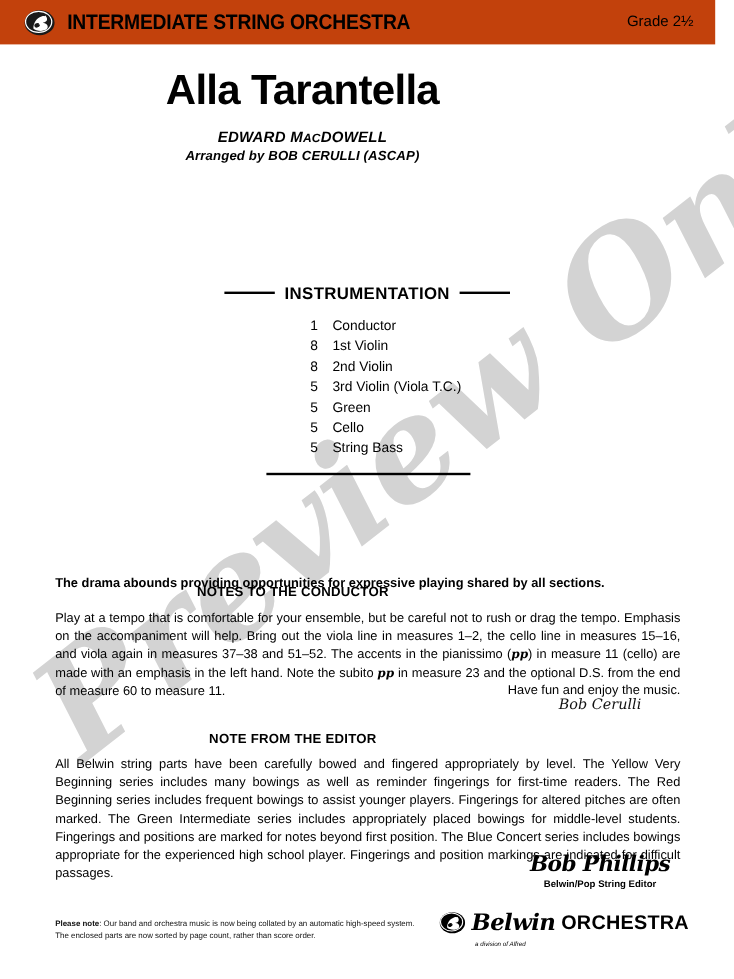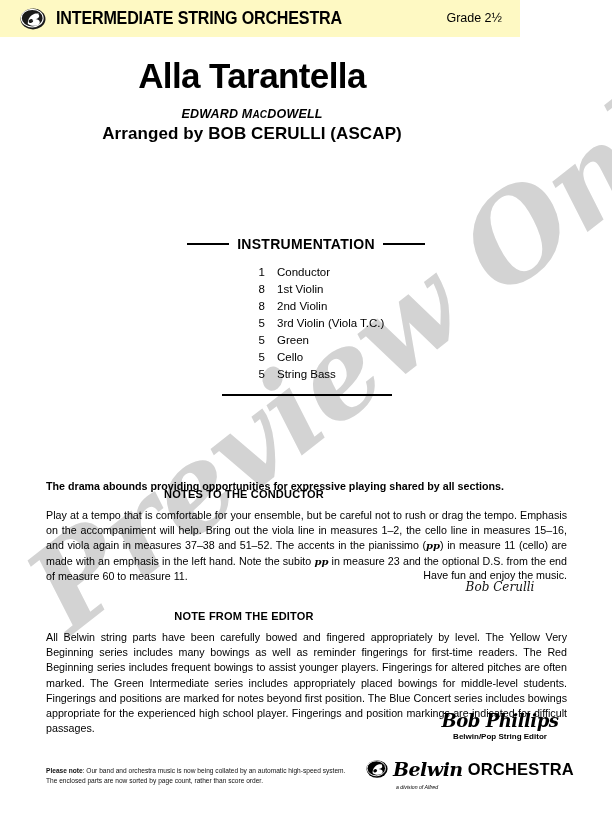--- a/index.html
+++ b/index.html
@@ -37,23 +37,23 @@
     white-space: nowrap;
     z-index: 0;
     pointer-events: none;
     letter-spacing: -1px;
   }
 
   
   #header-band {
     position: absolute;
     left: 0; top: 0;
-    width: 520px;
+    width: 596px;
     height: 37px;
-    background: #fef9c3;
+    background: #c2410c;
     z-index: 3;
   }
   #header-logo {
     position: absolute;
     left: 20px; top: 6px;
     width: 26px; height: 26px;
   }
   #header-title {
     position: absolute;
     left: 56px; top: 8px;
@@ -90,21 +90,22 @@
   #composer {
     margin-top: 12px;
     font-size: 12.5px;
     font-style: italic;
     font-weight: bold;
     letter-spacing: 0.2px;
   }
   #composer .small-caps { font-size: 10px; }
   #arranger {
     margin-top: 3px;
-    font-size: 17px;
+    font-size: 11px;
+    font-style: italic;
     font-weight: bold;
     letter-spacing: 0.1px;
   }
 
   
   #instrumentation {
     position: absolute;
     left: 0; top: 236px;
     width: 612px;
     z-index: 2;

